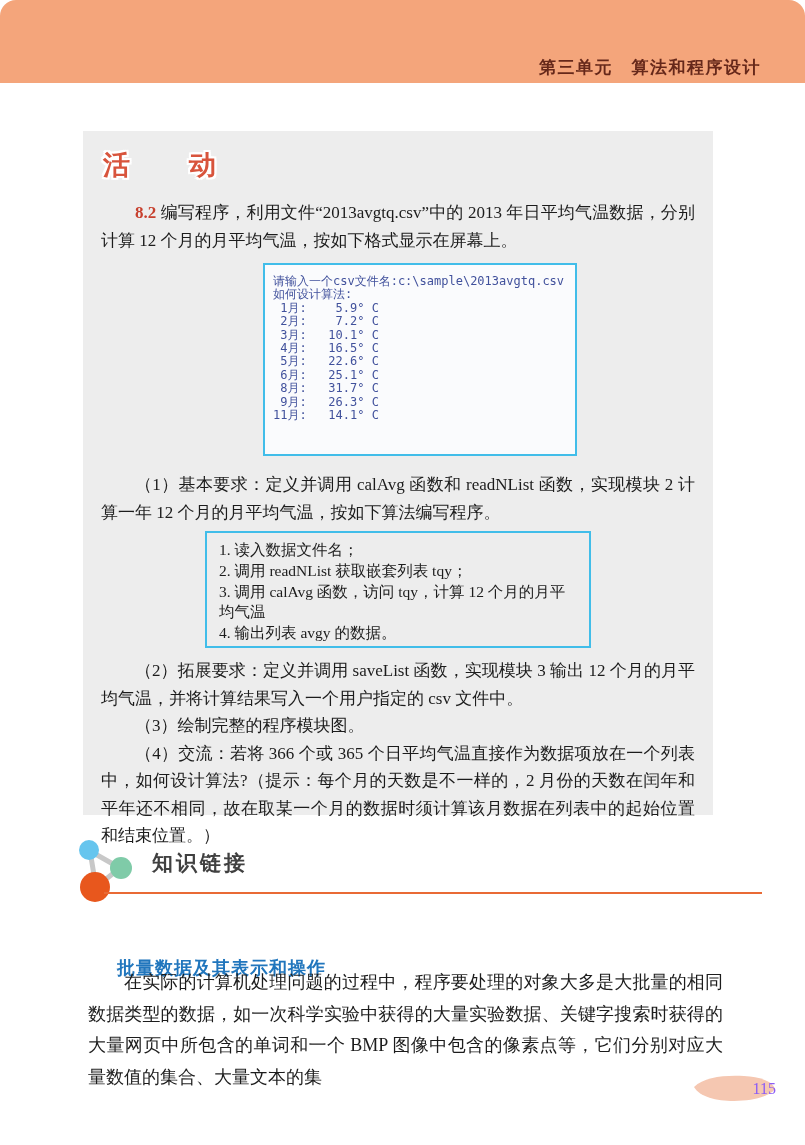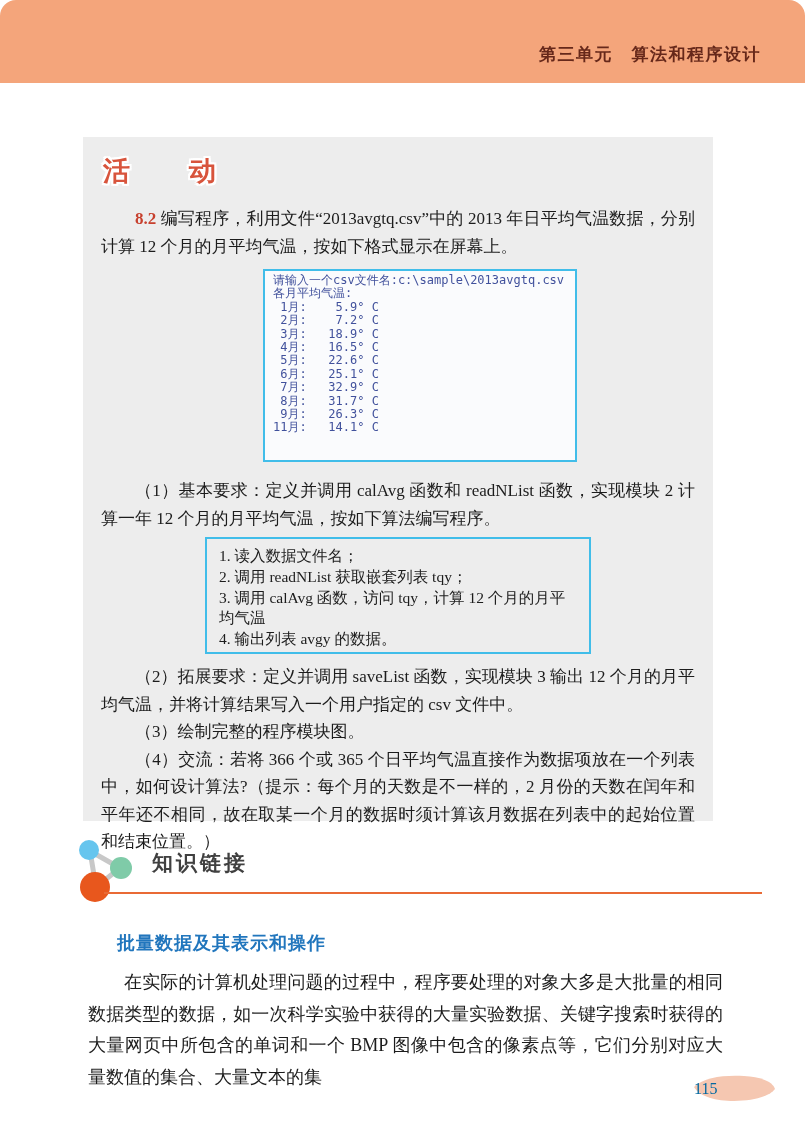--- a/index.html
+++ b/index.html
@@ -5,42 +5,42 @@
   html,body{margin:0;padding:0;}
   body{
     width:805px;height:1145px;position:relative;background:#ffffff;overflow:hidden;
     font-family:"Liberation Serif","DejaVu Serif",serif;color:#1c1c1c;
   }
   .band{
     position:absolute;left:0;top:0;width:805px;height:83px;
     background:#f4a57b;border-radius:16px 16px 0 0;
   }
   .unit-header{
-    position:absolute;top:43px;right:44px;font-size:17px;font-weight:bold;
+    position:absolute;top:56px;right:44px;font-size:17px;font-weight:bold;
     color:#66281a;letter-spacing:1.5px;
   }
   .activity-box{
-    position:absolute;left:83px;top:137px;width:630px;height:684px;
+    position:absolute;left:83px;top:131px;width:630px;height:684px;
     background:#ededed;box-sizing:border-box;padding:12px 18px 0 18px;
   }
   .activity-title{
     margin:4px 0 0 2px;font-family:"Liberation Sans","DejaVu Sans",sans-serif;
     font-size:27px;font-weight:bold;color:#d8543c;letter-spacing:16px;
     text-shadow:-2px -2px 0 #fff,2px -2px 0 #fff,-2px 2px 0 #fff,2px 2px 0 #fff,
                 0 2px 0 #fff,0 -2px 0 #fff,2px 0 0 #fff,-2px 0 0 #fff;
   }
   .para{
     font-size:17px;line-height:27.5px;color:#1c1c1c;text-align:justify;
     text-indent:2em;margin:0;
   }
   .para-task{margin-top:16px;}
   .task-number{color:#c7402e;font-weight:bold;}
   .console{
     box-sizing:border-box;margin:9px 0 0 162px;width:314px;height:193px;
-    background:#fafbfd;border:2px solid #41bde9;padding:3px 0 0 8px;
+    background:#fafbfd;border:2px solid #41bde9;padding:10px 0 0 8px;
     font-family:"DejaVu Sans Mono","Liberation Mono",monospace;
     font-size:12px;line-height:13.4px;color:#41519c;overflow:hidden;
   }
   .console-line{white-space:pre;}
   .para-req1{margin-top:15px;}
   .algo-box{
     box-sizing:border-box;margin:5px 0 0 104px;width:386px;height:117px;
     border:2px solid #41bde9;padding:7px 10px 8px 12px;
     font-size:15.5px;line-height:20.8px;color:#1c1c1c;background:transparent;
   }
@@ -48,56 +48,55 @@
   .para-req2{margin-top:9px;}
   .knowledge{position:absolute;left:70px;top:836px;width:692px;height:64px;}
   .knowledge-icon{position:absolute;left:0;top:2px;}
   .knowledge-label{
     position:absolute;left:82px;top:13px;
     font-family:"Liberation Sans","DejaVu Sans",sans-serif;
     font-size:21px;font-weight:bold;color:#404040;letter-spacing:3px;
   }
   .knowledge-divider{position:absolute;left:34px;top:56px;width:658px;height:2px;background:#e96a35;}
   .topic-heading{
-    position:absolute;left:117px;top:931px;margin:0;
+    position:absolute;left:117px;top:956px;margin:0;
     font-family:"Liberation Sans","DejaVu Sans",sans-serif;
     font-size:18px;font-weight:bold;color:#2176bd;letter-spacing:1px;
   }
   .body-para{
     position:absolute;left:88px;top:967px;width:635px;
     font-size:18px;line-height:31.5px;
   }
   .page-badge{position:absolute;left:694px;top:1074px;width:82px;height:32px;}
   .page-badge svg{position:absolute;left:0;top:0;}
   .page-badge-num{
-    position:absolute;left:0;top:0;width:82px;height:30px;text-align:left;
-    line-height:29px;font-size:16px;color:#0369a1;
+    position:absolute;left:0;top:0;width:82px;height:30px;text-align:right;
+    line-height:29px;font-size:16px;color:#8b5cf6;
   }
 </style>
 </head>
 <body>
 
 <div class="band"></div>
 <div class="unit-header">第三单元　算法和程序设计</div>
 
 <section class="activity-box">
   <h2 class="activity-title">活　动</h2>
 
   <p class="para para-task"><span class="task-number">8.2</span> <span>编写程序，利用文件“2013avgtq.csv”中的 2013 年日平均气温数据，分别计算 12 个月的月平均气温，按如下格式显示在屏幕上。</span></p>
 
   <div class="console">
       <div class="console-line">请输入一个csv文件名:c:\sample\2013avgtq.csv</div>
-      <div class="console-line">各月平均气温:</div>
+      <div class="console-line">如何设计算法:</div>
       <div class="console-line"> 1月:    5.9° C</div>
       <div class="console-line"> 2月:    7.2° C</div>
-      <div class="console-line"> 3月:   18.9° C</div>
+      <div class="console-line"> 3月:   10.1° C</div>
       <div class="console-line"> 4月:   16.5° C</div>
       <div class="console-line"> 5月:   22.6° C</div>
       <div class="console-line"> 6月:   25.1° C</div>
-      <div class="console-line"> 7月:   32.9° C</div>
       <div class="console-line"> 8月:   31.7° C</div>
       <div class="console-line"> 9月:   26.3° C</div>
       <div class="console-line">11月:   14.1° C</div>
     </div>
 
   <p class="para para-req1">（1）基本要求：定义并调用 calAvg 函数和 readNList 函数，实现模块 2 计算一年 12 个月的月平均气温，按如下算法编写程序。</p>
 
   <div class="algo-box">
       <div class="algo-line">1. 读入数据文件名；</div>
       <div class="algo-line">2. 调用 readNList 获取嵌套列表 tqy；</div>

